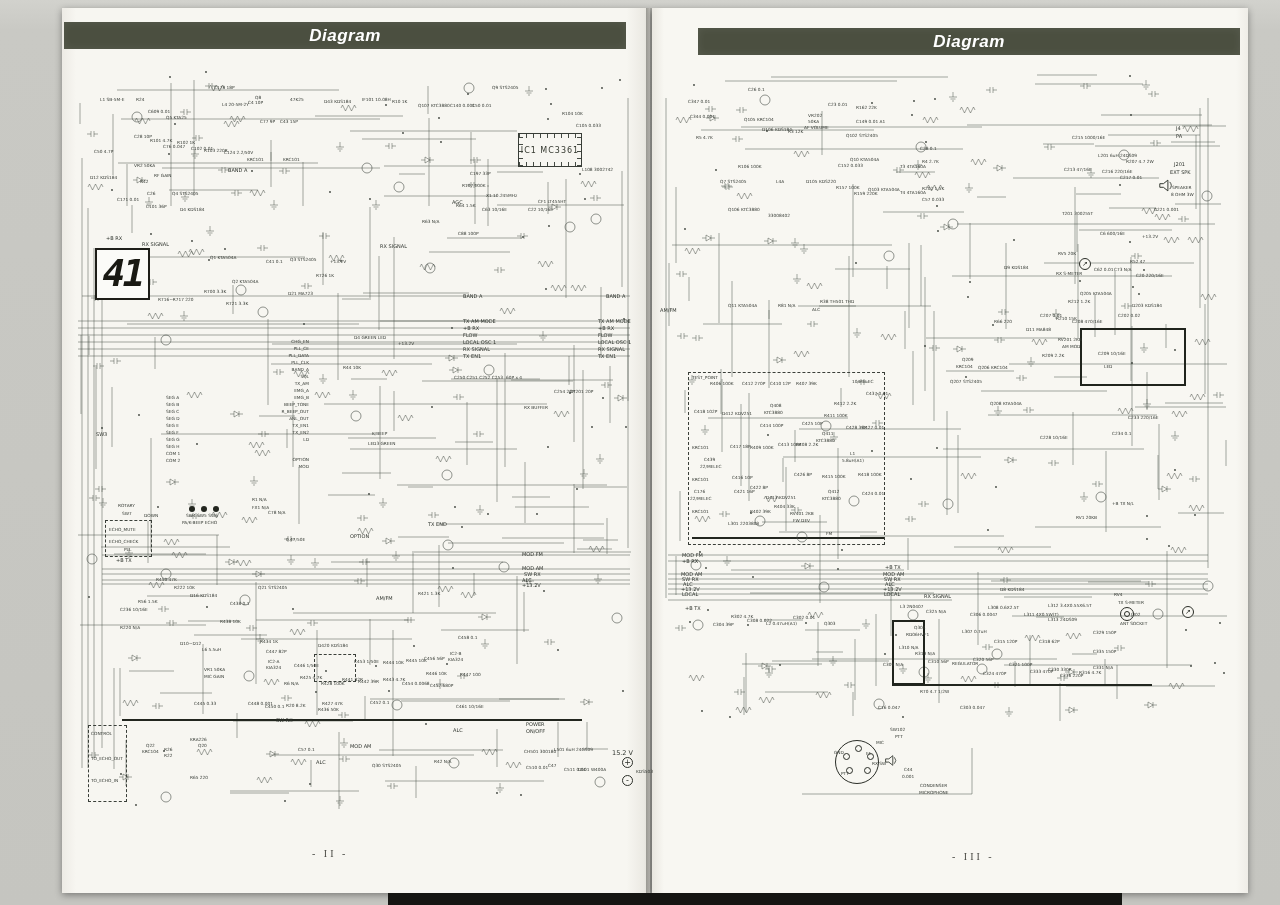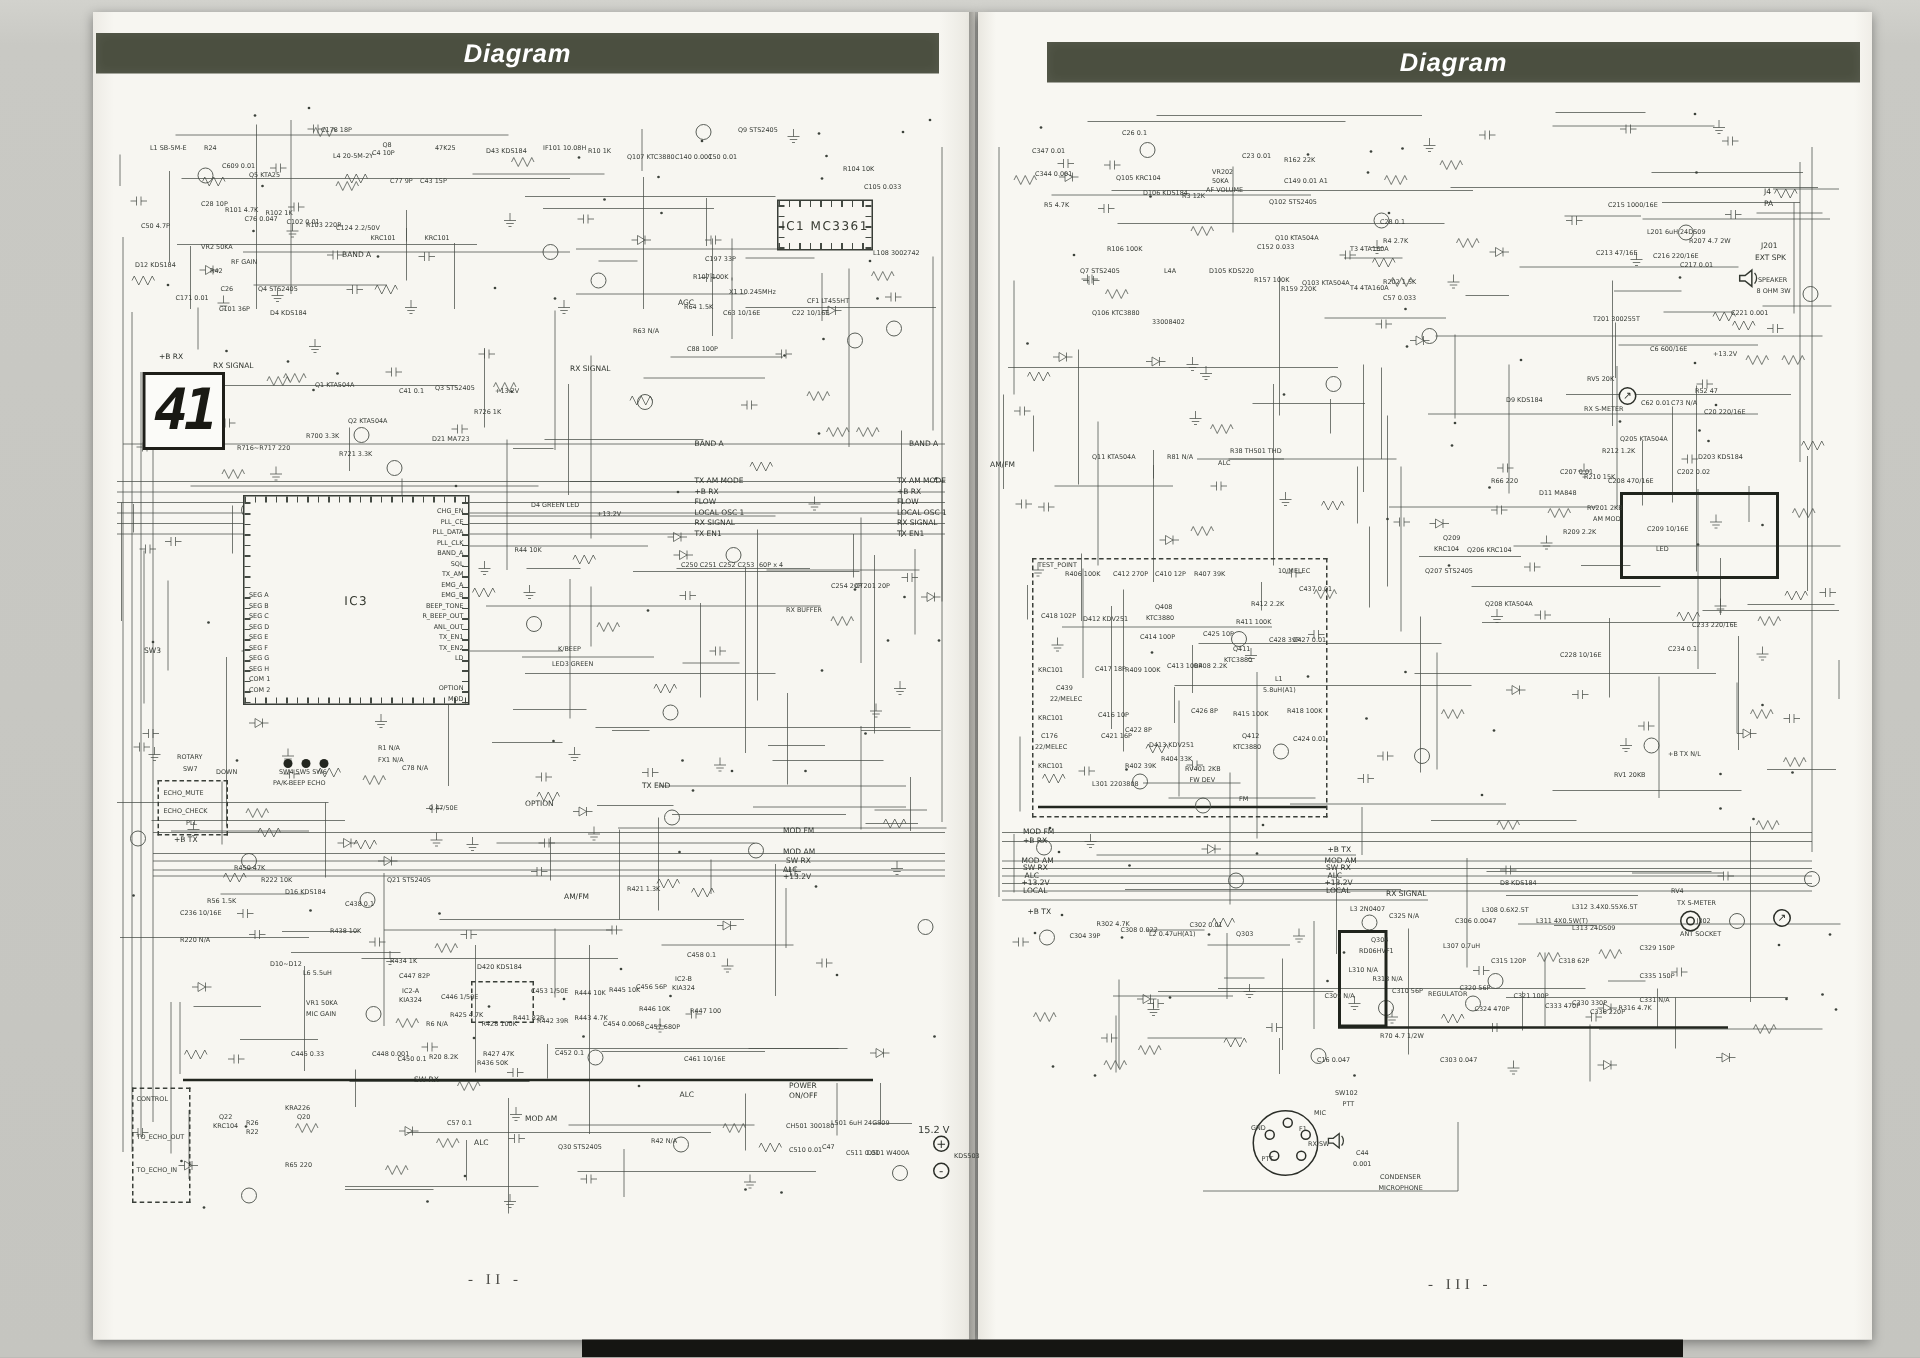--- a/index.html
+++ b/index.html
@@ -151,23 +151,20 @@
         <circle cx="496" cy="642" r="0.9" fill="#3c423b"></circle>
         <circle cx="327" cy="683" r="0.9" fill="#3c423b"></circle>
         <circle cx="489" cy="96" r="0.9" fill="#3c423b"></circle>
         <circle cx="561" cy="683" r="0.9" fill="#3c423b"></circle>
       </svg>
     <div class="hdr">
       <span>Diagram</span>
     </div>
     <div class="ftr" style="left:250px;top:840px">- II -</div>
   <div class="blk display" style="left: 33px; top: 240px; width: 55px; height: 52px;">41</div>
-      <div class="blk ic" style="left: 100px; top: 322px; width: 151px; height: 140px;">
-        <span class="ic-label">IC3</span>
-      </div>
       <div class="blk ic" style="left: 456px; top: 125px; width: 64px; height: 34px;">
         <span class="ic-label">IC1 MC3361</span>
       </div>
       <div class="blk dashed" style="left: 43px; top: 512px; width: 47px; height: 37px;"></div>
       <div class="blk dashed" style="left: 26px; top: 717px; width: 39px; height: 77px;"></div>
       <div class="blk dashed" style="left: 252px; top: 646px; width: 42px; height: 28px;"></div>
       <div class="blk term" style="left: 560px; top: 749px; width: 11px; height: 11px;">+</div>
       <div class="blk term" style="left: 560px; top: 767px; width: 11px; height: 11px;">-</div>
       <div class="blk pad" style="left: 127px; top: 498px; width: 6px; height: 6px;"></div>
       <div class="blk pad" style="left: 139px; top: 498px; width: 6px; height: 6px;"></div>

